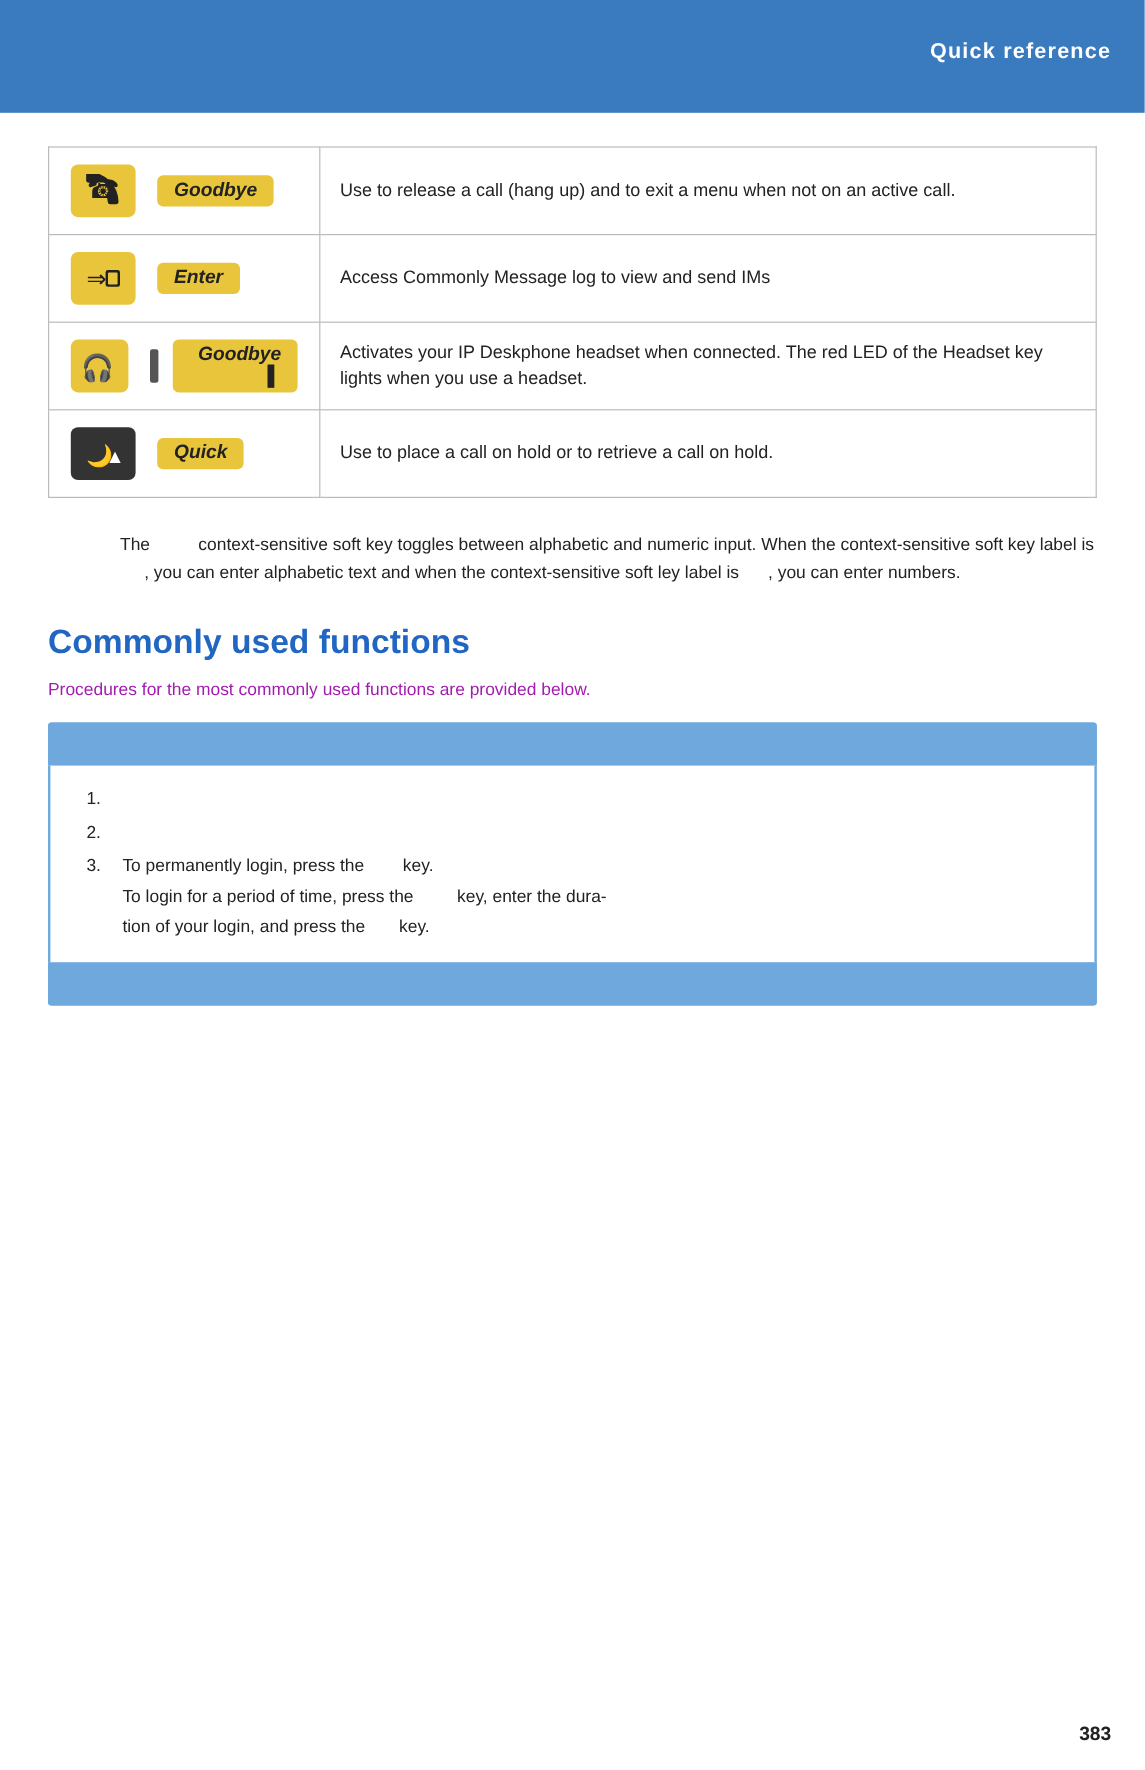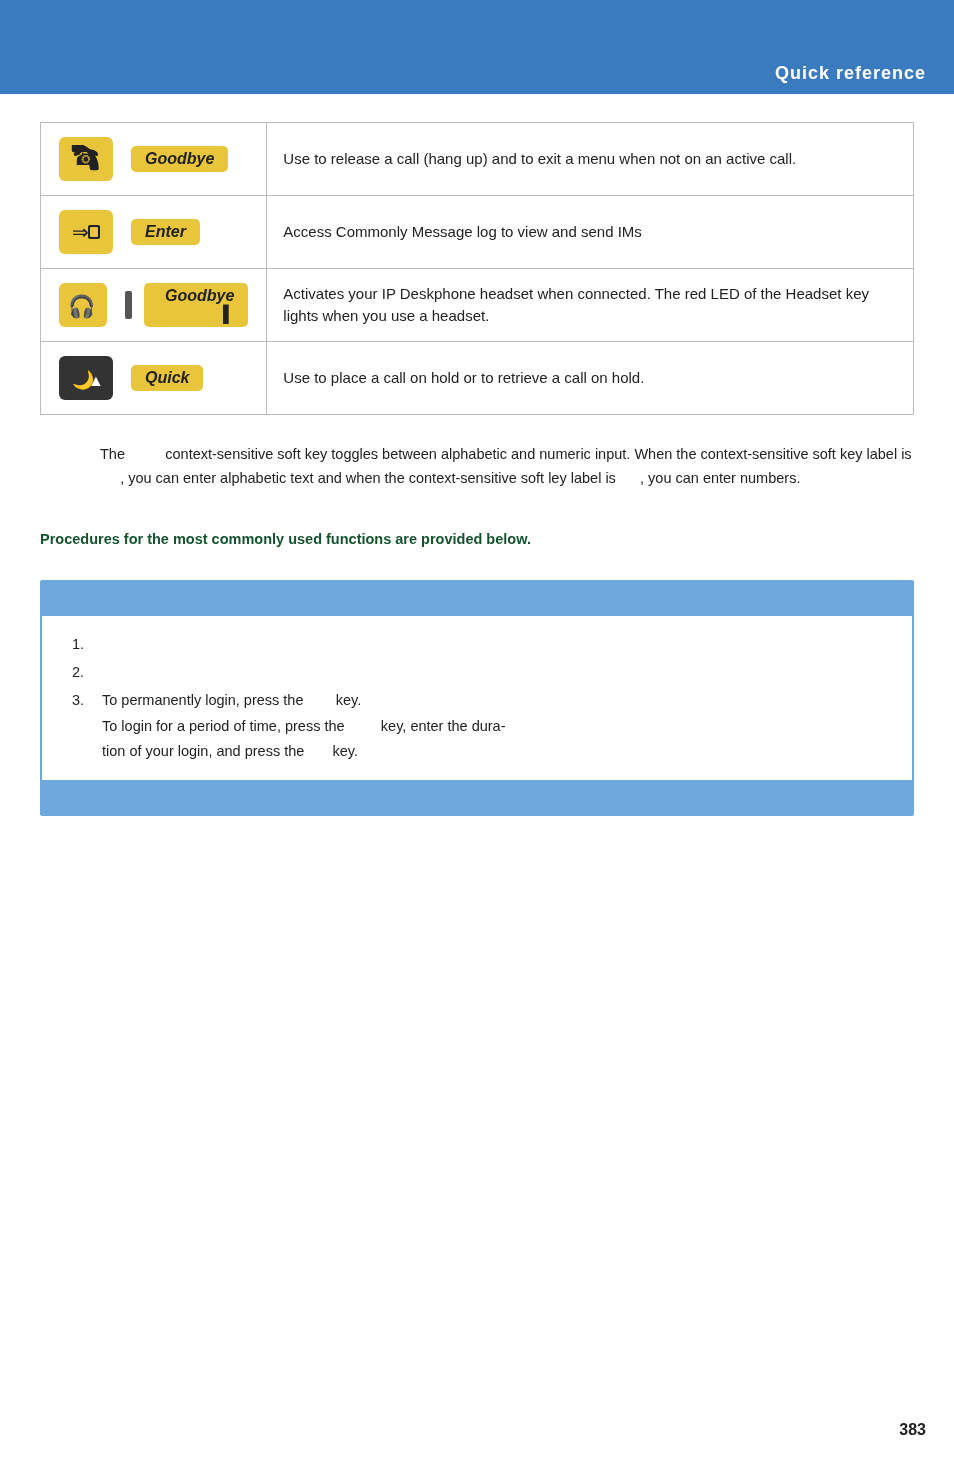--- a/index.html
+++ b/index.html
@@ -12,21 +12,21 @@
       color: #222;
       position: relative;
     }
 
     
     .header {
       background: #3a7abf;
       height: 94px;
       width: 100%;
       display: flex;
-      align-items: flex-end;
+      align-items: center;
       justify-content: flex-end;
       padding-right: 28px;
       padding-bottom: 10px;
     }
     .header-title {
       color: #fff;
       font-weight: bold;
       font-size: 18px;
       letter-spacing: 1px;
     }
@@ -93,39 +93,38 @@
       display: flex;
       align-items: center;
       gap: 10px;
     }
 
     
     .para-text {
       font-size: 14.5px;
       line-height: 1.65;
       color: #222;
-      margin-bottom: 38px;
+      margin-bottom: 28px;
       padding-left: 60px;
     }
 
     
     .section-heading {
       color: #2166c2;
       font-size: 28px;
       font-weight: bold;
       margin-bottom: 14px;
     }
 
     
     .sub-para {
       font-size: 14.5px;
-      color: #14532d;
-      margin-bottom: 29px;
+      color: #a21caf;
+      margin-bottom: 15px;
       line-height: 1.5;
-      font-weight: bold;
     }
 
     
     .blue-box {
       background: #6fa8dc;
       border-radius: 3px;
       padding: 0;
       margin-bottom: 0;
     }
     .blue-box-header {
@@ -145,21 +144,21 @@
     }
     .blue-box-footer {
       background: #6fa8dc;
       height: 36px;
       border-radius: 0 0 3px 3px;
     }
 
     
     .page-number {
       position: absolute;
-      bottom: 36px;
+      bottom: 20px;
       right: 28px;
       font-weight: bold;
       font-size: 16px;
       color: #222;
     }
     .list-num {
       min-width: 22px;
       font-weight: normal;
     }
   </style>
@@ -237,20 +236,21 @@
         </td>
         <td class="desc-cell">Use to place a call on hold or to retrieve a call on hold.</td>
       </tr>
     </tbody>
   </table>
 
   <p class="para-text">
     The &nbsp;&nbsp;&nbsp;&nbsp;&nbsp;&nbsp;&nbsp;&nbsp; context-sensitive soft key toggles between alphabetic and numeric input. When the context-sensitive soft key label is &nbsp;&nbsp;&nbsp;&nbsp; , you can enter alphabetic text and when the con­text-sensitive soft ley label is &nbsp;&nbsp;&nbsp;&nbsp; , you can enter numbers.
   </p>
 
+  <h2 class="section-heading">Commonly used functions</h2>
 
   <p class="sub-para">Procedures for the most commonly used functions are provided below.</p>
 
   <div class="blue-box">
     <div class="blue-box-header"></div>
     <div class="blue-box-body">
       <ol style="list-style:none; padding:0; margin:0;">
         <li style="margin-bottom:3px; display:flex; gap:8px;">
           <span class="list-num">1.</span>
         </li>

